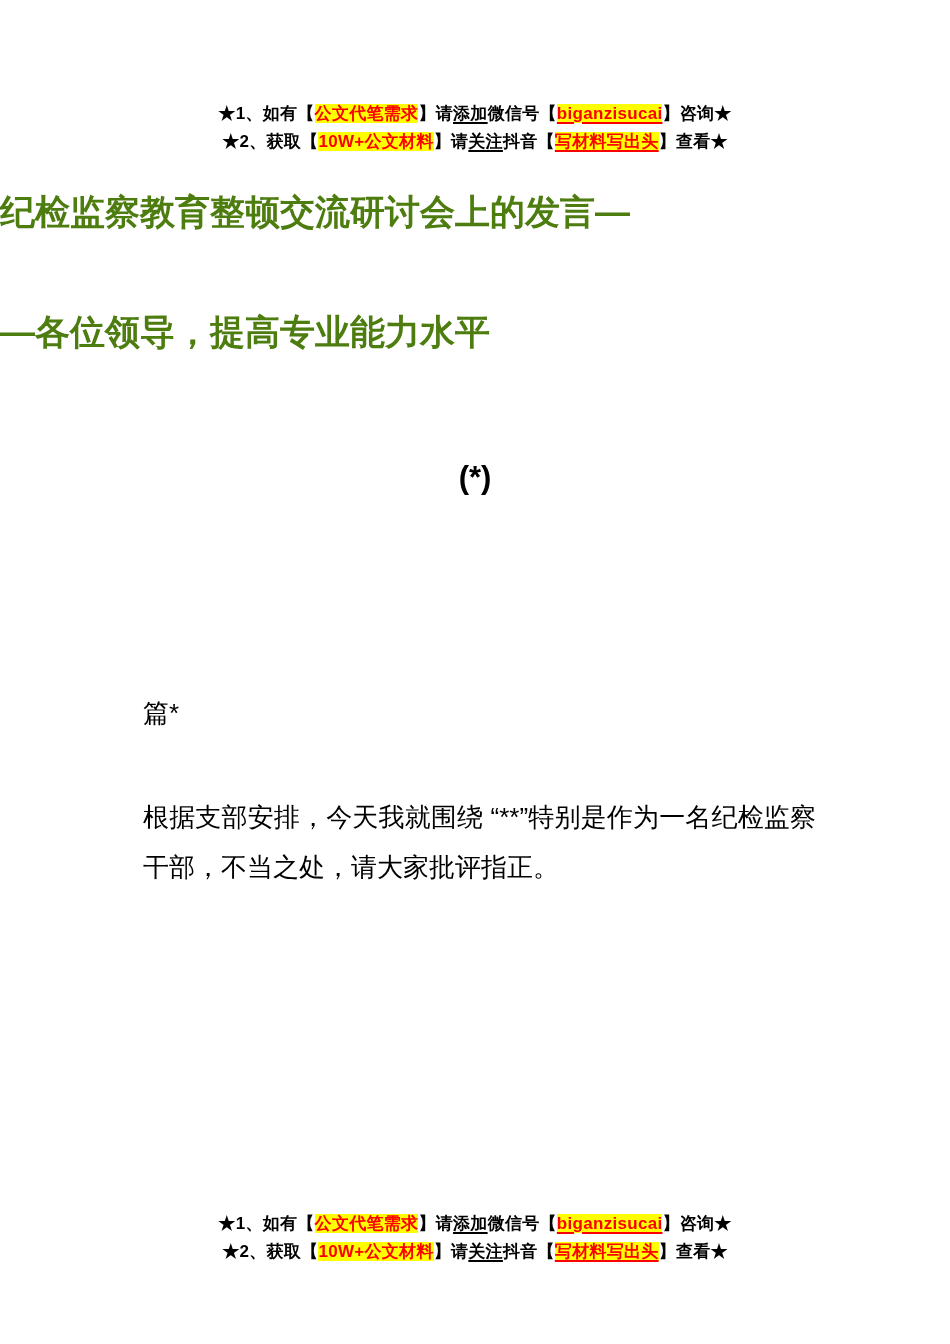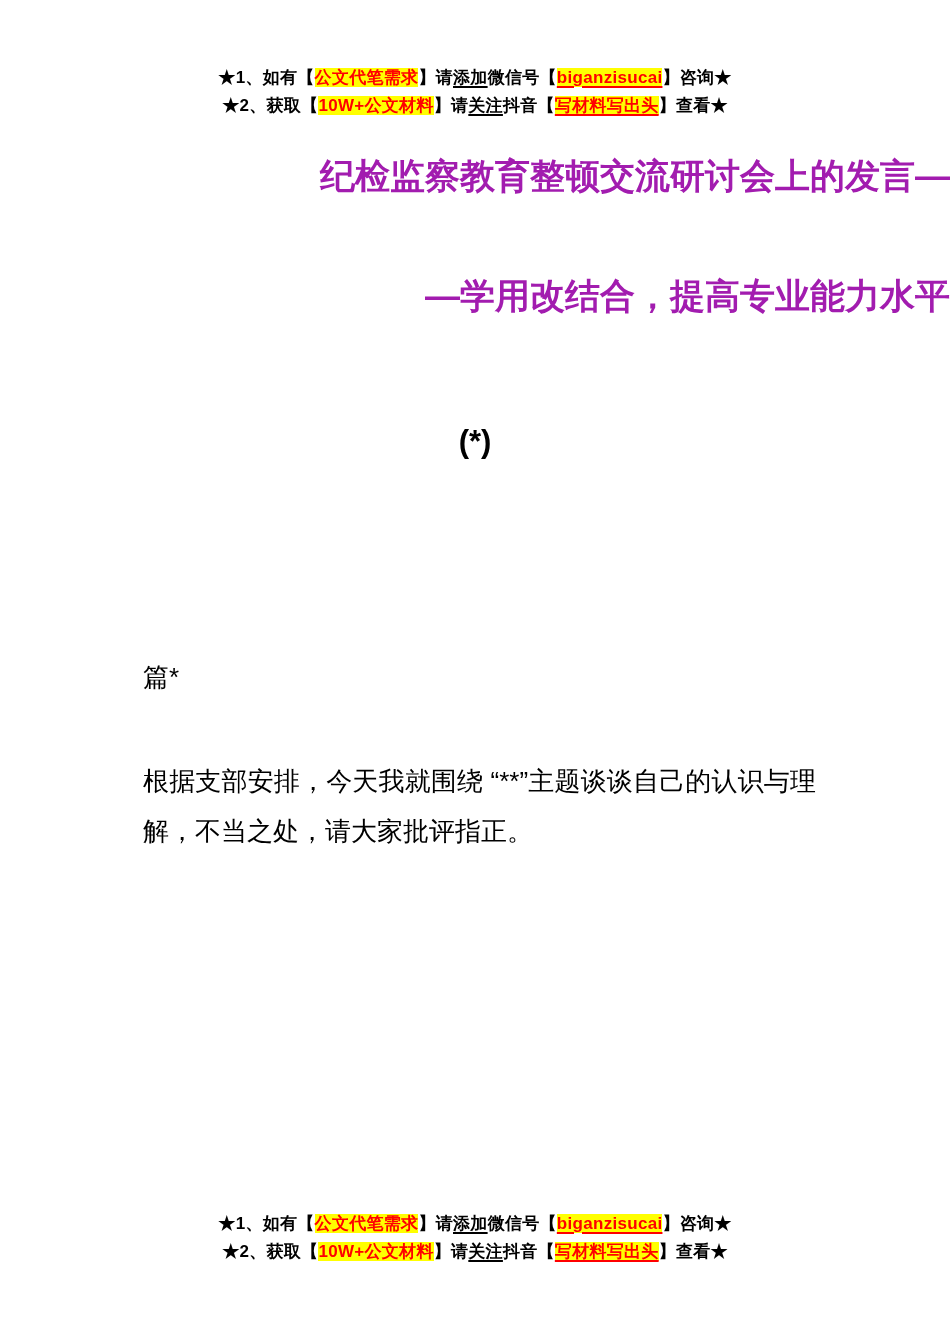--- a/index.html
+++ b/index.html
@@ -13,33 +13,34 @@
     color: #000000;
   }
   
   .banner {
     text-align: center;
     font-weight: bold;
     font-size: 17px;
     line-height: 28px;
     color: #000000;
     letter-spacing: 0.3px;
+    margin-top: 36px;
   }
   .banner-top { padding-top: 64px; }
   .banner-bottom { position: absolute; left: 0; right: 0; bottom: 78px; }
   .hl { color: #ff0000; background: #ffff00; }
   .u  { text-decoration: underline; text-decoration-thickness: 2px; text-underline-offset: 3px; }
   
   .title-line {
     margin: 0;
-    text-align: right;
+    text-align: left;
     font-weight: bold;
     font-size: 35px;
     line-height: 44px;
-    color: #a21caf;
+    color: #4d7c0f;
   }
   .title-line-1 { margin-top: 34px; }
   .title-line-2 { margin-top: 76px; }
   .title-note {
     margin-top: 102px;
     text-align: center;
     font-weight: bold;
     font-size: 31px;
     line-height: 44px;
   }
@@ -60,26 +61,26 @@
 <body>
 
 <div class="page">
 
   <div class="banner banner-top">
     <div><span>★1、如有【</span><span class="hl">公文代笔需求</span><span>】请</span><span class="u">添加</span><span>微信号【</span><span class="hl u">biganzisucai</span><span>】咨询★</span></div>
     <div><span>★2、获取【</span><span class="hl">10W+公文材料</span><span>】请</span><span class="u">关注</span><span>抖音【</span><span class="hl u">写材料写出头</span><span>】查看★</span></div>
   </div>
 
   <h1 class="title-line title-line-1">纪检监察教育整顿交流研讨会上的发言—</h1>
-  <h1 class="title-line title-line-2">—学用改结合，提高专业能力水平</h1>
+  <h1 class="title-line title-line-2">—各位领导，提高专业能力水平</h1>
   <div class="title-note">(*)</div>
 
   <div class="body-text">
     <p>篇*</p>
-    <p class="para-1">根据支部安排，今天我就围绕 “**”主题谈谈自己的认识与理解，不当之处，请大家批评指正。</p>
+    <p class="para-1">根据支部安排，今天我就围绕 “**”特别是作为一名纪检监察干部，不当之处，请大家批评指正。</p>
   </div>
 
   <div class="banner banner-bottom">
     <div><span>★1、如有【</span><span class="hl">公文代笔需求</span><span>】请</span><span class="u">添加</span><span>微信号【</span><span class="hl u">biganzisucai</span><span>】咨询★</span></div>
     <div><span>★2、获取【</span><span class="hl">10W+公文材料</span><span>】请</span><span class="u">关注</span><span>抖音【</span><span class="hl u">写材料写出头</span><span>】查看★</span></div>
   </div>
 
 </div>
 
 </body></html>

